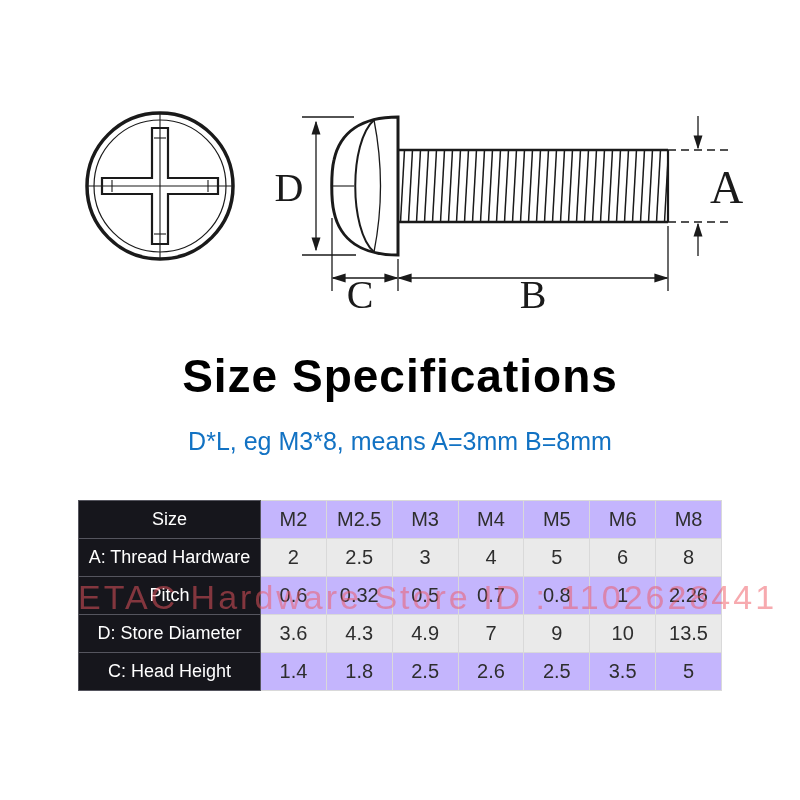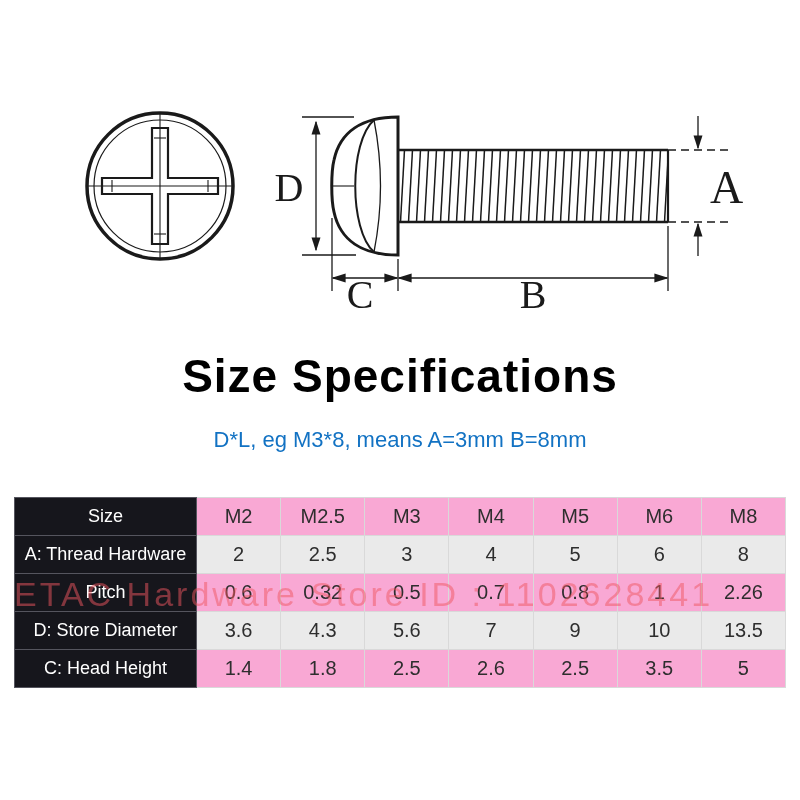--- a/index.html
+++ b/index.html
@@ -4,27 +4,27 @@
 <style>
   * { box-sizing: border-box; margin: 0; padding: 0; }
   html, body { width: 800px; height: 800px; background: #ffffff; overflow: hidden;
                font-family: "Liberation Sans", sans-serif; }
   .page { position: relative; width: 800px; height: 800px; background: #fff; }
 
   .drawing { display: block; width: 800px; height: 335px; }
 
   .title { margin-top: 14px; text-align: center; font-size: 46px; font-weight: bold;
            color: #000000; letter-spacing: 1px; }
-  .subtitle { margin-top: 24px; text-align: center; font-size: 22px; color: #1272c3; }
+  .subtitle { margin-top: 24px; text-align: center; font-size: 25px; color: #1272c3; }
 
-  .table-wrap { position: relative; width: 772px; margin: 44px auto 17px; }
+  .table-wrap { position: relative; width: 644px; margin: 44px auto 17px; }
   table { width: 100%; border-collapse: collapse; table-layout: fixed; }
   col.label-col { width: 182px; }
   th, td { border: 1px solid #d9d9d9; height: 38px; text-align: center; vertical-align: middle;
-           font-size: 20px; font-weight: 400; color: #2e2e2e; background: #f9a8d4; padding: 0 2px; }
+           font-size: 20px; font-weight: 400; color: #2e2e2e; background: #c4b5fd; padding: 0 2px; }
   th.dark { background: #16161c; color: #ffffff; font-size: 18px; border-color: #55555e; }
   tr.alt td { background: #eaeaea; }
 
   .watermark { position: absolute; left: 0; right: 0; top: 78px; text-align: left;
                font-size: 34px; letter-spacing: 3px; white-space: nowrap;
                color: rgba(240, 85, 95, 0.5); pointer-events: none; }
 </style>
 </head>
 <body>
 
@@ -137,21 +137,21 @@
           <td>0.5</td>
           <td>0.7</td>
           <td>0.8</td>
           <td>1</td>
           <td>2.26</td>
         </tr>
         <tr class="alt">
           <th class="dark">D: Store Diameter</th>
           <td>3.6</td>
           <td>4.3</td>
-          <td>5.6</td>
+          <td>4.9</td>
           <td>7</td>
           <td>9</td>
           <td>10</td>
           <td>13.5</td>
         </tr>
         <tr>
           <th class="dark">C: Head Height</th>
           <td>1.4</td>
           <td>1.8</td>
           <td>2.5</td>

